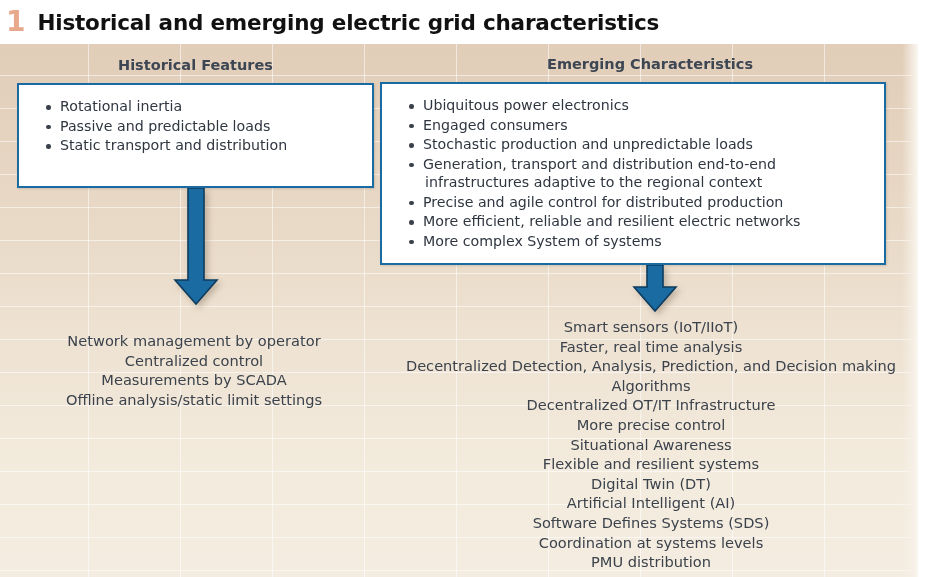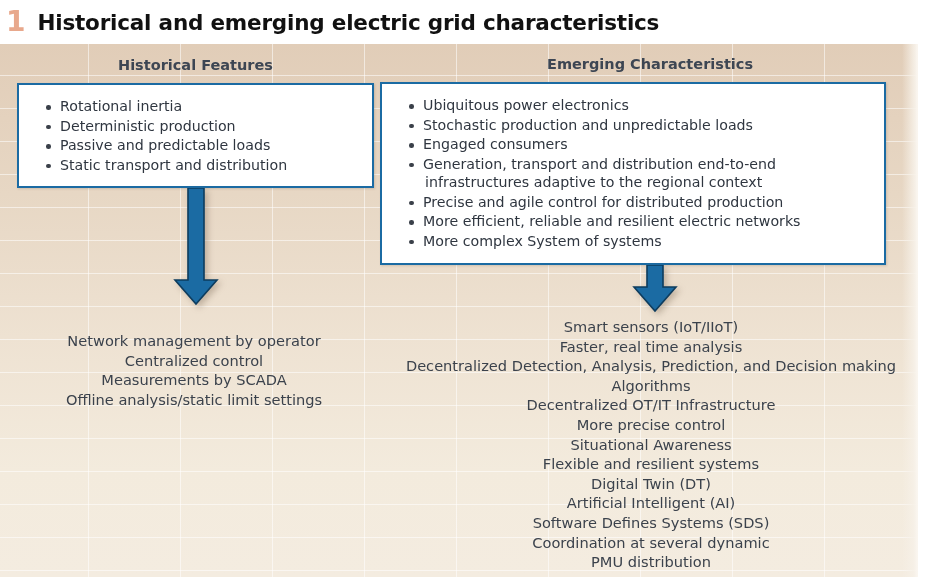--- a/index.html
+++ b/index.html
@@ -162,41 +162,38 @@
 
     <div class="col-heading" id="heading-historical">Historical Features</div>
     <div class="col-heading" id="heading-emerging">Emerging Characteristics</div>
 
     <div class="feature-box" id="box-historical">
       <ul class="bullet-list">
         <li>
           <span>Rotational inertia</span>
         </li>
         <li>
-          <span>Deterministic production</span>
-        </li>
-        <li>
           <span>Passive and predictable loads</span>
         </li>
         <li>
           <span>Static transport and distribution</span>
         </li>
       </ul>
     </div>
 
     <div class="feature-box" id="box-emerging">
       <ul class="bullet-list">
         <li>
           <span>Ubiquitous power electronics</span>
         </li>
         <li>
+          <span>Engaged consumers</span>
+        </li>
+        <li>
           <span>Stochastic production and unpredictable loads</span>
-        </li>
-        <li>
-          <span>Engaged consumers</span>
         </li>
         <li>
           <span>Generation, transport and distribution end-to-end</span>
           <span class="cont">infrastructures adaptive to the regional context</span>
         </li>
         <li>
           <span>Precise and agile control for distributed production</span>
         </li>
         <li>
           <span>More efficient, reliable and resilient electric networks</span>
@@ -226,18 +223,18 @@
       <div class="line">Smart sensors (IoT/IIoT)</div>
       <div class="line">Faster, real time analysis</div>
       <div class="line">Decentralized Detection, Analysis, Prediction, and Decision making Algorithms</div>
       <div class="line">Decentralized OT/IT Infrastructure</div>
       <div class="line">More precise control</div>
       <div class="line">Situational Awareness</div>
       <div class="line">Flexible and resilient systems</div>
       <div class="line">Digital Twin (DT)</div>
       <div class="line">Artificial Intelligent (AI)</div>
       <div class="line">Software Defines Systems (SDS)</div>
-      <div class="line">Coordination at several dynamic</div>
+      <div class="line">Coordination at systems levels</div>
       <div class="line">PMU distribution</div>
     </div>
 
   </div>
 </div>
 
 </body></html>

